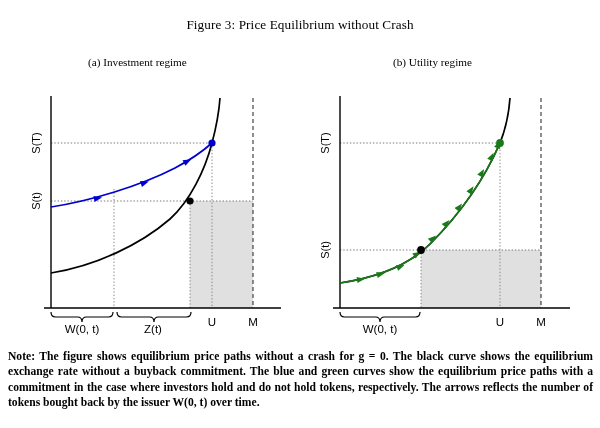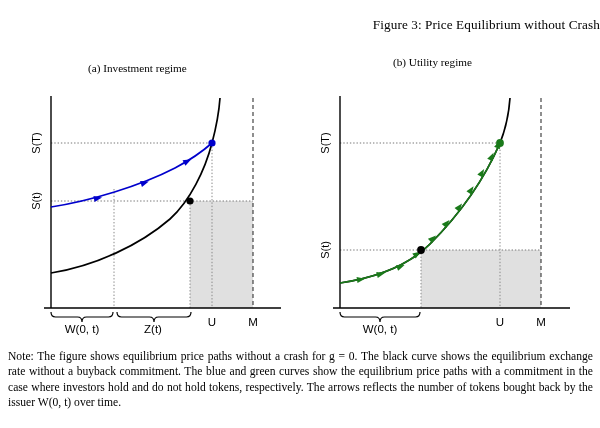--- a/index.html
+++ b/index.html
@@ -1,37 +1,37 @@
 <!DOCTYPE html>
 <html><head>
 <meta charset="utf-8">
 <style>
   html,body{margin:0;padding:0;background:#ffffff;}
   body{width:600px;height:428px;overflow:hidden;
        font-family:"Liberation Serif","DejaVu Serif",serif;color:#000;}
   #figure-root{position:relative;width:600px;height:428px;}
 
-  .fig-title{position:absolute;left:0;top:17px;width:600px;text-align:right;
+  .fig-title{position:absolute;left:0;top:17px;width:600px;text-align:center;
              font-size:13.2px;letter-spacing:.1px;}
 
   .panel-title{position:absolute;font-size:11.2px;white-space:nowrap;}
-  #panel-a-title{left:88px;top:62px;text-align:center;}
+  #panel-a-title{left:88px;top:56px;text-align:center;}
   #panel-b-title{left:393px;top:56px;}
 
   .plot-svg{position:absolute;left:0;top:0;}
 
   .axis-label{font-family:"Liberation Sans","DejaVu Sans",sans-serif;
               font-size:11px;fill:#000;}
   .tick-label{font-family:"Liberation Sans","DejaVu Sans",sans-serif;
               font-size:11.5px;fill:#000;text-anchor:middle;}
   .brace-label{font-family:"Liberation Sans","DejaVu Sans",sans-serif;
                font-size:11.5px;fill:#000;text-anchor:middle;}
 
   .note{position:absolute;left:8px;top:349px;width:585px;
-        font-size:11.6px;line-height:1.33;text-align:justify;}
+        font-size:11.6px;line-height:1.33;text-align:justify;font-weight:bold;}
   .note .lead{font-style:normal;}
 </style>
 </head>
 <body>
 
 <div id="figure-root">
 
   <div class="fig-title">Figure 3: Price Equilibrium without Crash</div>
 
   <div class="panel-title" id="panel-a-title">(a) Investment regime</div>

